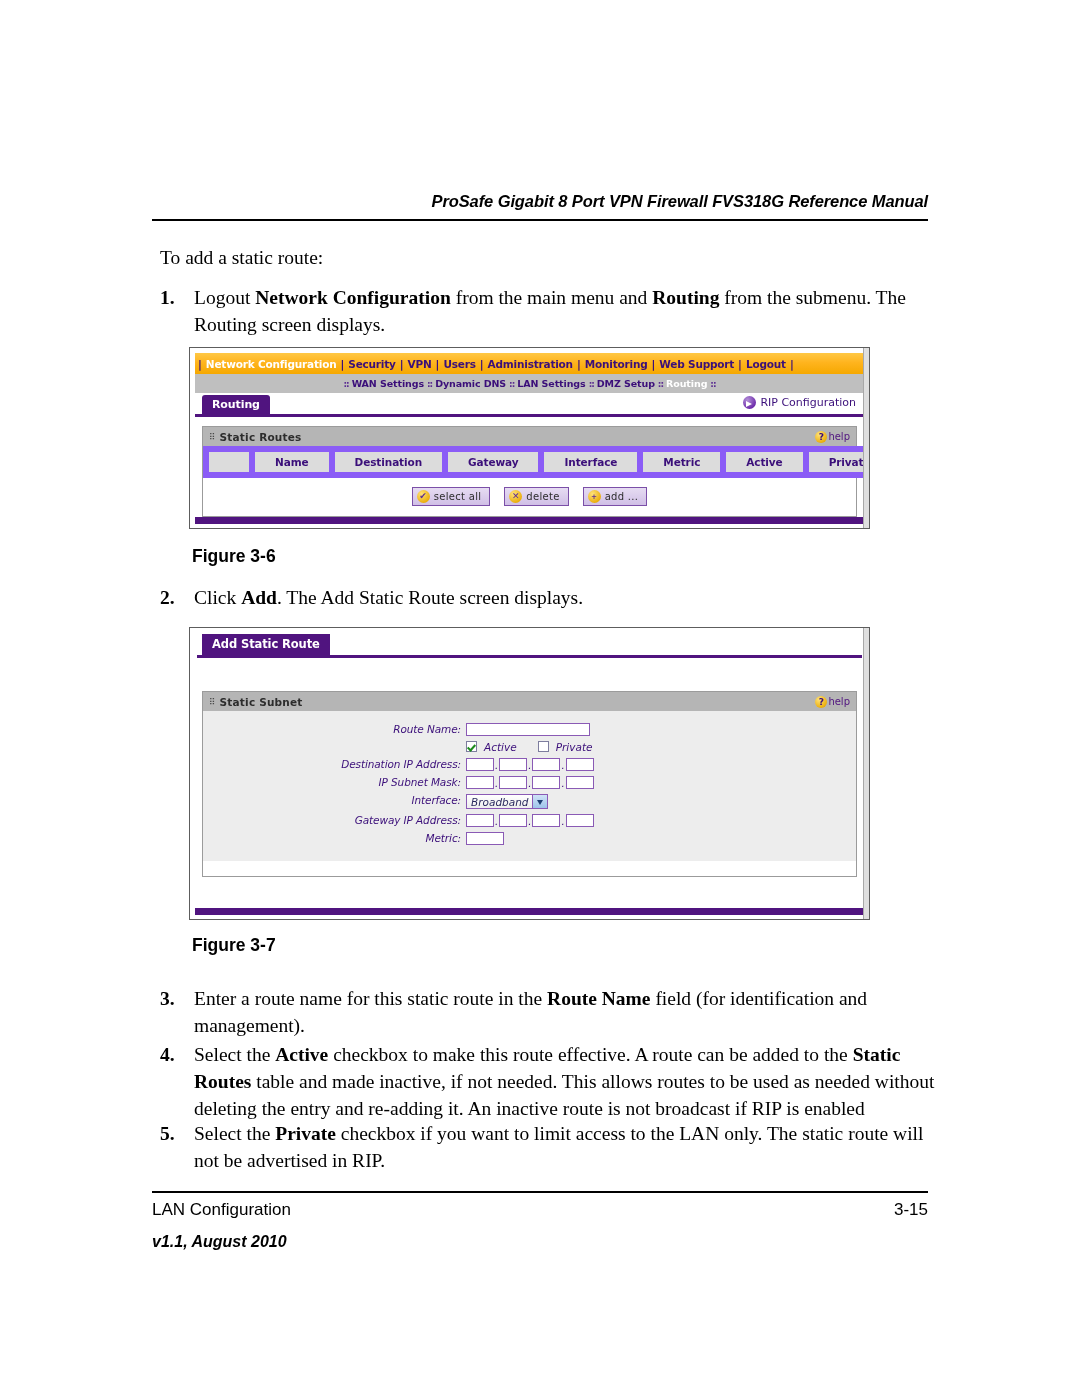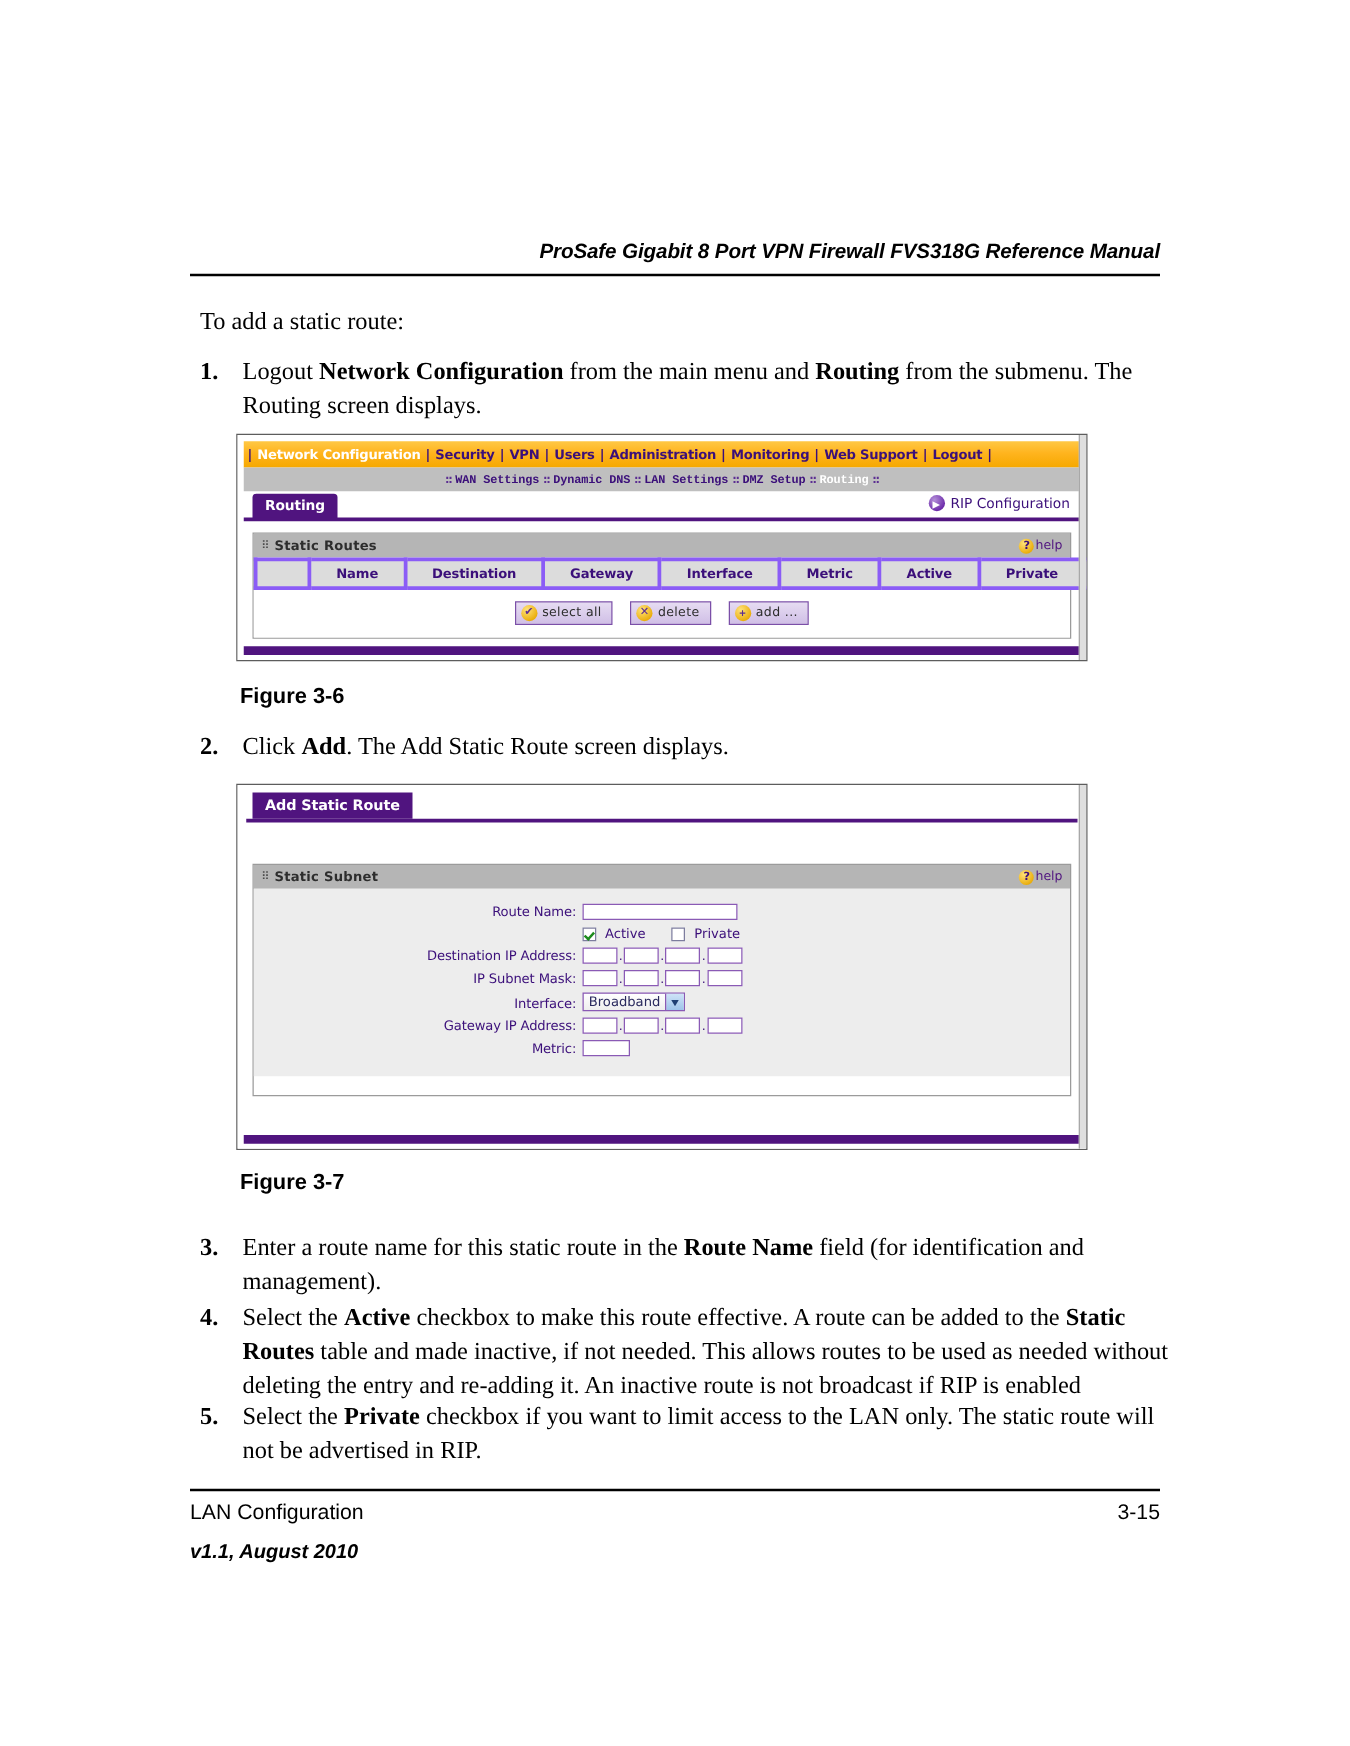--- a/index.html
+++ b/index.html
@@ -175,21 +175,20 @@
     justify-content: center;
     box-sizing: border-box;
   }
   .submenu .sub-item {
     font-size: 9.5px;
     font-weight: bold;
     color: #3b0f7a;
     white-space: nowrap;
     padding: 0 3px;
     letter-spacing: -0.1px;
-    font-family: Liberation Mono, monospace;
   }
   .submenu .sub-item.sel { color: #ffffff; }
   .submenu .sub-sep {
     font-size: 9px;
     font-weight: bold;
     color: #5b2d92;
     letter-spacing: -1px;
   }
 
   
@@ -287,21 +286,21 @@
     font-weight: bold;
     line-height: 12px;
     text-align: center;
     font-family: "DejaVu Sans", sans-serif;
   }
 
   
   .rt { width: 100%; border-collapse: collapse; }
   .rt th {
     background: #dcdcdc;
-    border: 3px solid #8b5cf6;
+    border: 6px solid #8b5cf6;
     font-size: 10.5px;
     font-weight: bold;
     color: #3b0f7a;
     padding: 4px 20px;
     letter-spacing: -0.1px;
   }
   .rt .chk-col { width: 22px; }
 
   
   .btnbar {
@@ -379,24 +378,25 @@
     font-size: 11px;
     color: #3b0f7a;
     line-height: 19px;
   }
   .form-body {
     background: #ededed;
     padding: 12px 0 16px 0;
   }
   .frow {
     display: flex;
-    align-items: flex-end;
+    align-items: flex-start;
     margin-bottom: 5px;
     font-size: 10.5px;
     color: #3b0f7a;
+    font-style: italic;
   }
   .flabel {
     width: 258px;
     text-align: right;
     padding-right: 5px;
     font-size: 10.5px;
     color: #3b0f7a;
     white-space: nowrap;
     letter-spacing: -0.1px;
   }

